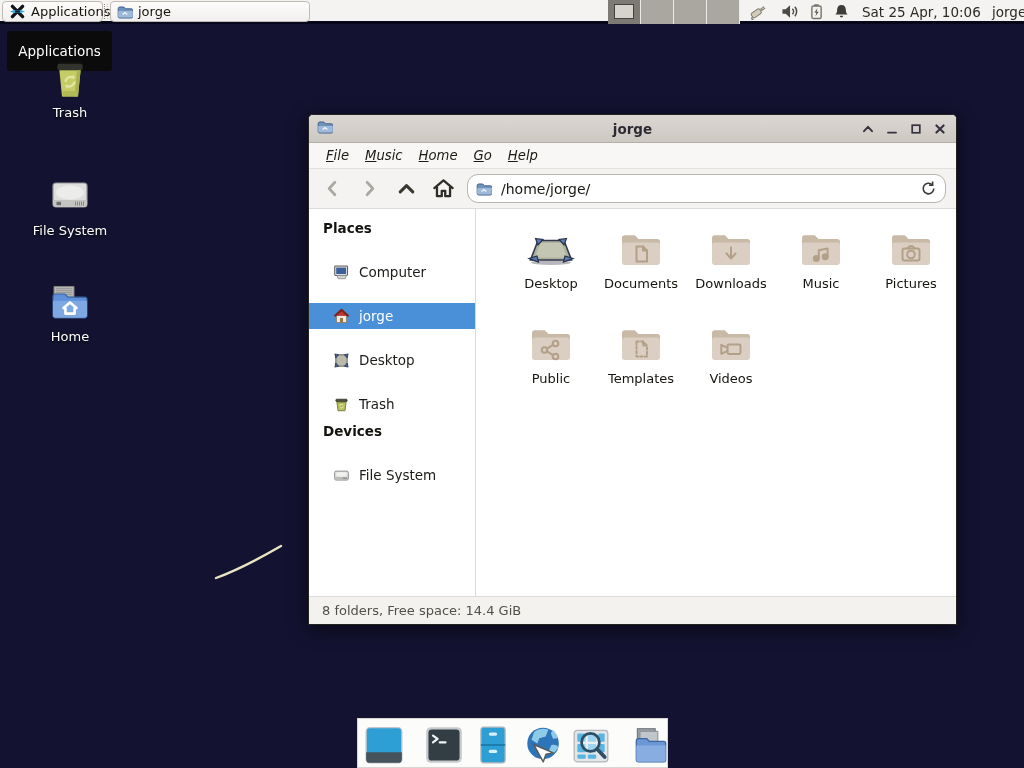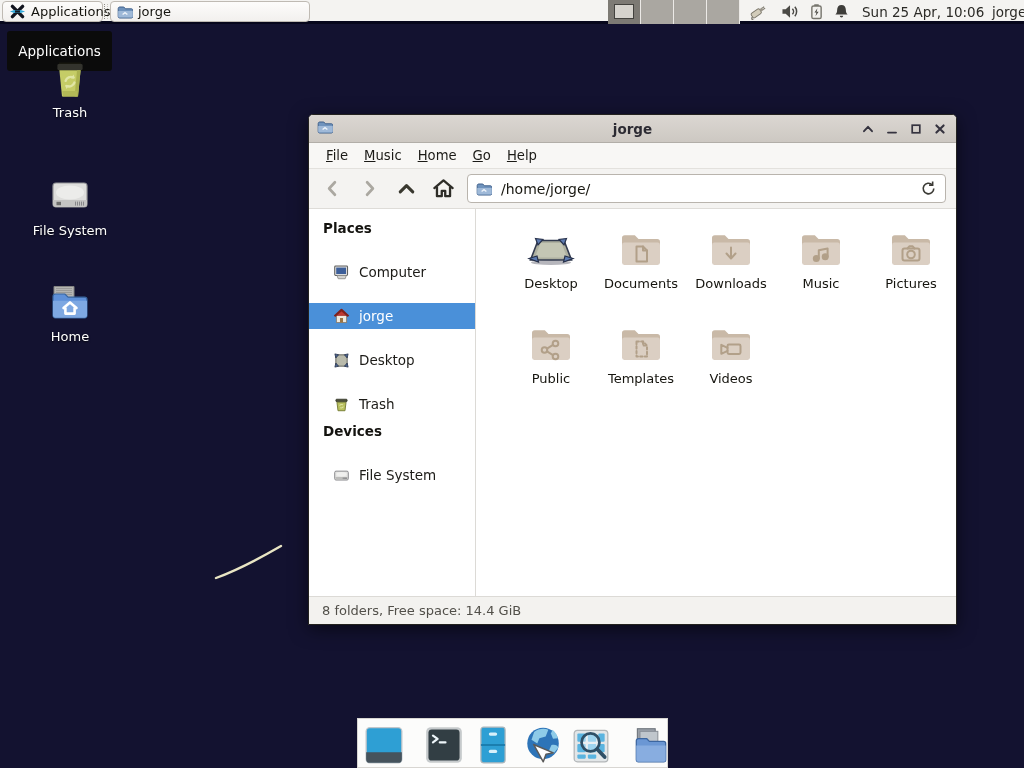--- a/index.html
+++ b/index.html
@@ -51,29 +51,29 @@
           border:1px solid #23221f;border-radius:5px 5px 0 0;
           box-shadow:0 4px 18px rgba(0,0,0,.55);display:flex;flex-direction:column;background:#fff;}
   .titlebar{height:28px;background:linear-gradient(#dbd7d2,#cdc8c2);border-bottom:1px solid #b2aea8;
             border-radius:4px 4px 0 0;position:relative;display:flex;align-items:center;flex:0 0 28px;}
   .title-icon{position:absolute;left:8px;top:4px;}
   .title-text{width:100%;text-align:center;font-size:13.5px;font-weight:bold;color:#2c2b33;}
   .controls{position:absolute;right:9px;top:0;height:28px;display:flex;align-items:center;gap:10px;}
   .ctrl{width:14px;height:14px;display:flex;align-items:center;justify-content:center;}
 
   .menubar{height:26px;background:#f8f7f5;border-bottom:1px solid #e3e1dd;display:flex;
-           align-items:center;padding-left:9px;flex:0 0 26px;}
+           align-items:center;padding-left:9px;flex:0 0 26px;font-style:italic;}
   .menu-item{display:inline-block;padding:4px 8px;font-size:13.2px;color:#1b1a16;}
   .menu-item::first-letter{text-decoration:underline;}
 
   .toolbar{height:40px;background:#f4f3f1;border-bottom:1px solid #dedcd8;display:flex;
            align-items:center;padding:0 10px;flex:0 0 40px;}
   .tbtn{width:26px;height:26px;display:flex;align-items:center;justify-content:center;
         border-radius:3px;margin-right:11px;}
-  .pathbar{flex:1;height:29px;background:#fff;border:1px solid #b9b4ad;border-radius:4px;
+  .pathbar{flex:1;height:29px;background:#fff;border:1px solid #b9b4ad;border-radius:11px;
            display:flex;align-items:center;padding:0 8px;gap:9px;}
   .path-text{flex:1;font-size:14px;color:#17160f;}
 
   .content{flex:1;display:flex;min-height:0;gap:28px;}
   .sidebar{width:176px;background:#fff;border-right:1px solid #dcdad6;padding-top:5px;
            font-size:13.5px;overflow:hidden;}
   .side-header{font-weight:bold;color:#14130f;padding:6px 8px 5px 14px;}
   .side-item{height:26px;display:flex;align-items:center;padding-left:24px;gap:9px;color:#1c1b17;margin-top:18px;}
   .side-item.selected{background:#4a90d9;color:#fff;}
   .si{width:17px;height:17px;flex:0 0 17px;}
@@ -204,21 +204,21 @@
    <rect x="2" y="3" width="10" height="13.6" rx="1.8" fill="#f2f1ee" stroke="#76746c" stroke-width="1.5"></rect>
    <path d="M8 5.5L4.8 10h2.1l-1 4 3.4-4.7H7.1z" fill="#4e4d48"></path>
         </svg>
       </span>
     <span class="tray" style="left:833px">
         <svg viewBox="0 0 18 18" width="17" height="17">
    <path d="M9 2c2.9 0 4.6 2.1 4.6 5.2 0 2.9.8 3.9 1.9 4.9H2.5c1.1-1 1.9-2 1.9-4.9C4.4 4.1 6.1 2 9 2z" fill="#3e3d3a"></path>
    <path d="M7.2 13.6a1.8 1.8 0 003.6 0z" fill="#3e3d3a"></path>
         </svg>
       </span>
-    <span class="clock">Sun 25 Apr, 10:06</span>
+    <span class="clock">Sat 25 Apr, 10:06</span>
     <span class="user-label">jorge</span>
   </div>
 
   <div class="window">
     <div class="titlebar">
       <span class="title-icon">
           <svg viewBox="0 0 16 16" width="16" height="16">
    <path d="M1.2 4.6c0-1 .6-1.6 1.6-1.6h4l1.6 1.8h5.9c1 0 1.5.6 1.5 1.6v6c0 1-.5 1.6-1.5 1.6H2.8c-1 0-1.6-.6-1.6-1.6z" fill="#6f93bd" stroke="#41618c" stroke-width="1"></path>
    <path d="M1.2 7.1h14.6V12c0 1-.5 1.6-1.5 1.6H2.8c-1 0-1.6-.6-1.6-1.6z" fill="#9fb9d8"></path>
    <path d="M5.6 10.6L8 8.7l2.4 1.9" stroke="#eef4fa" stroke-width="1.3" fill="none"></path>

